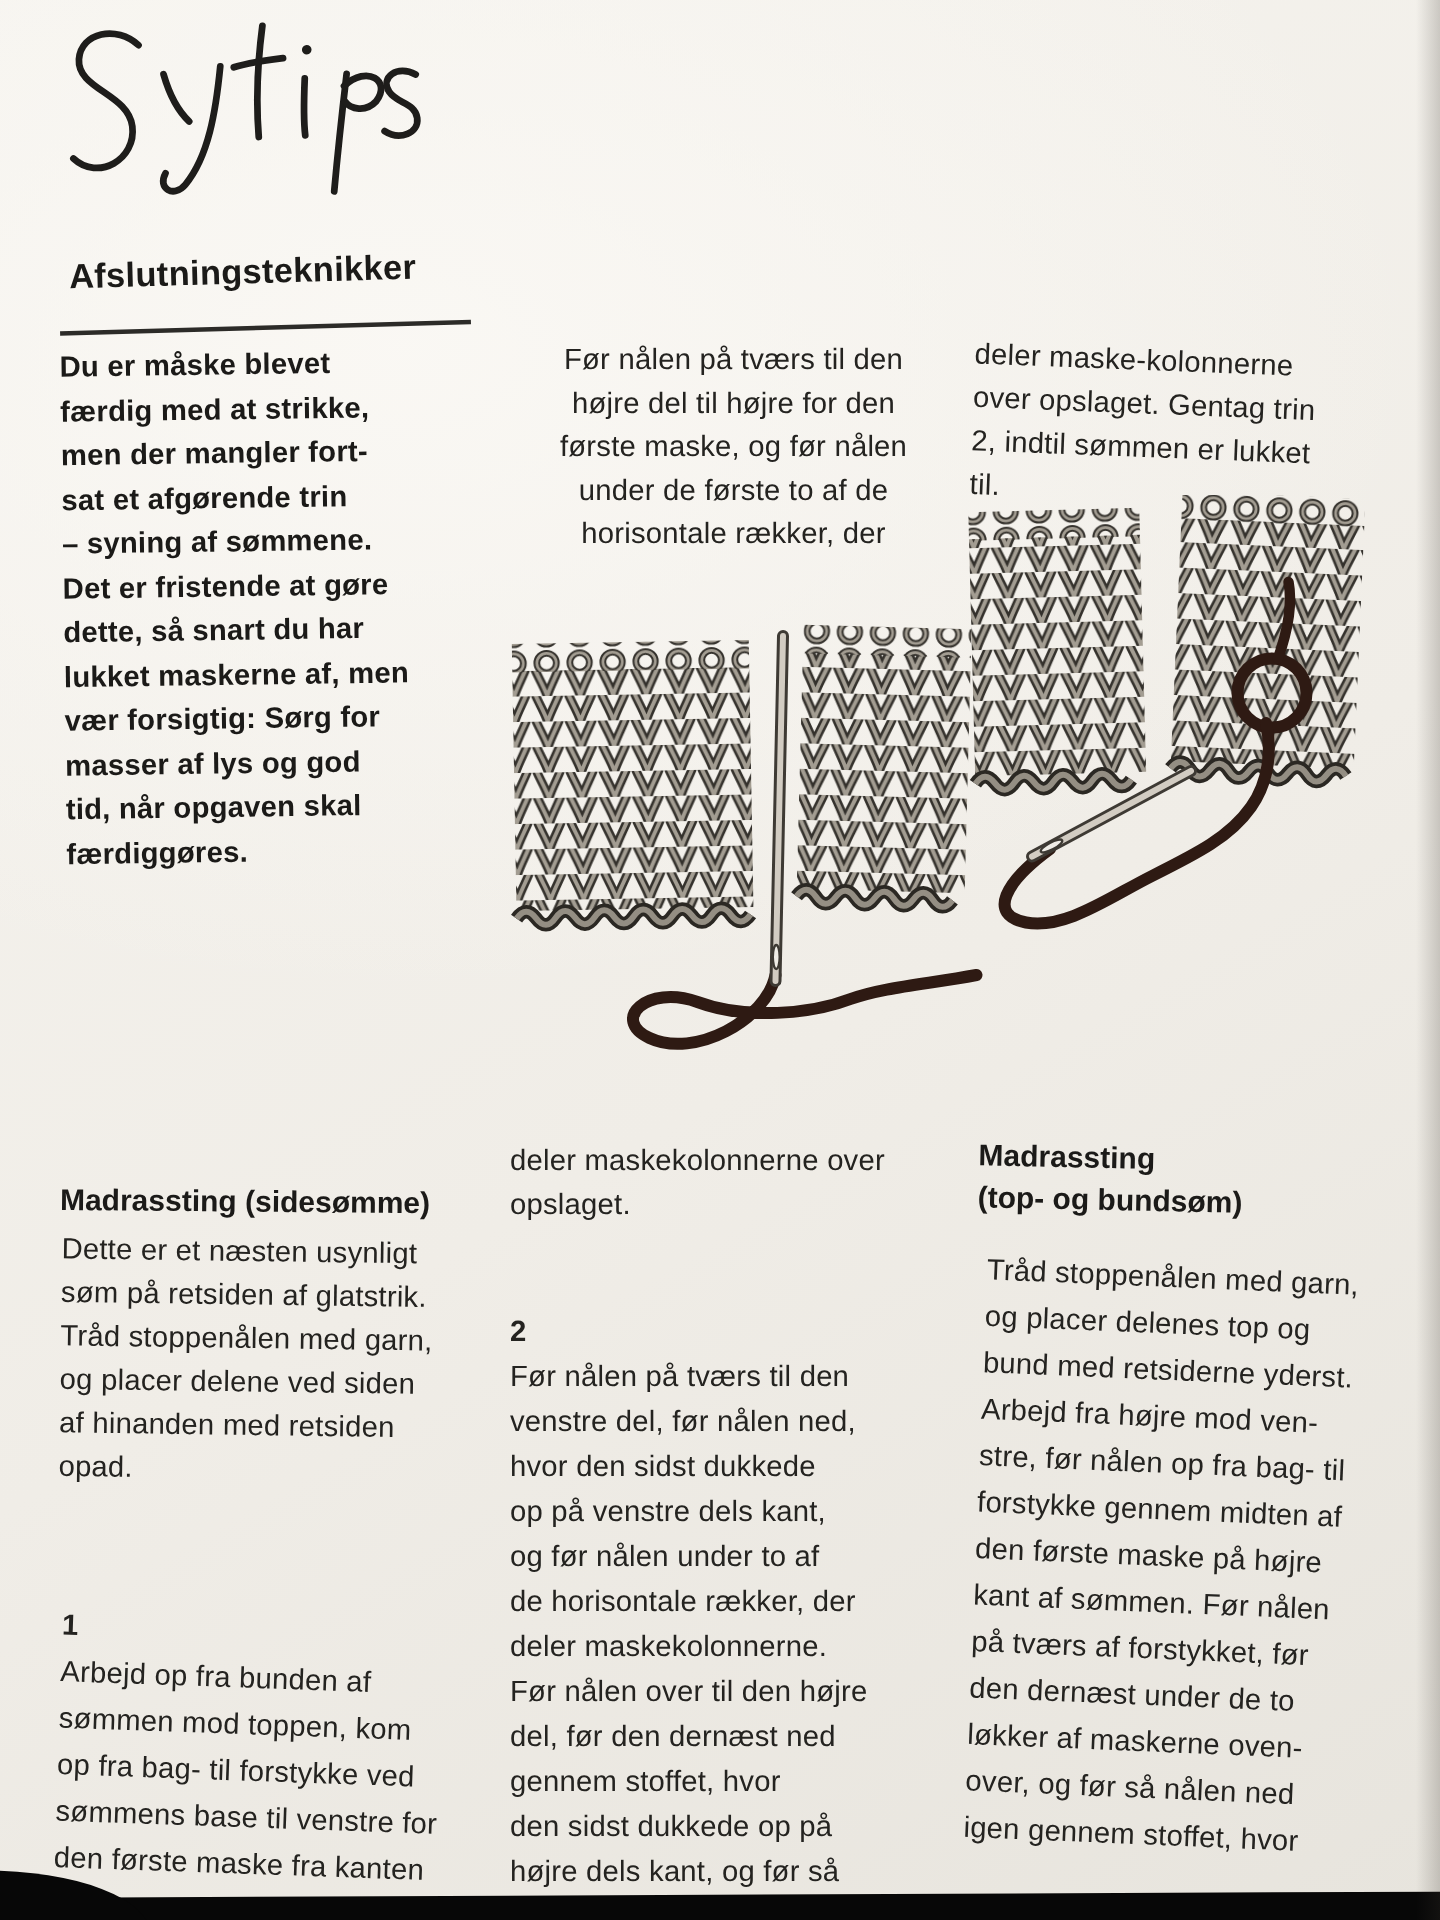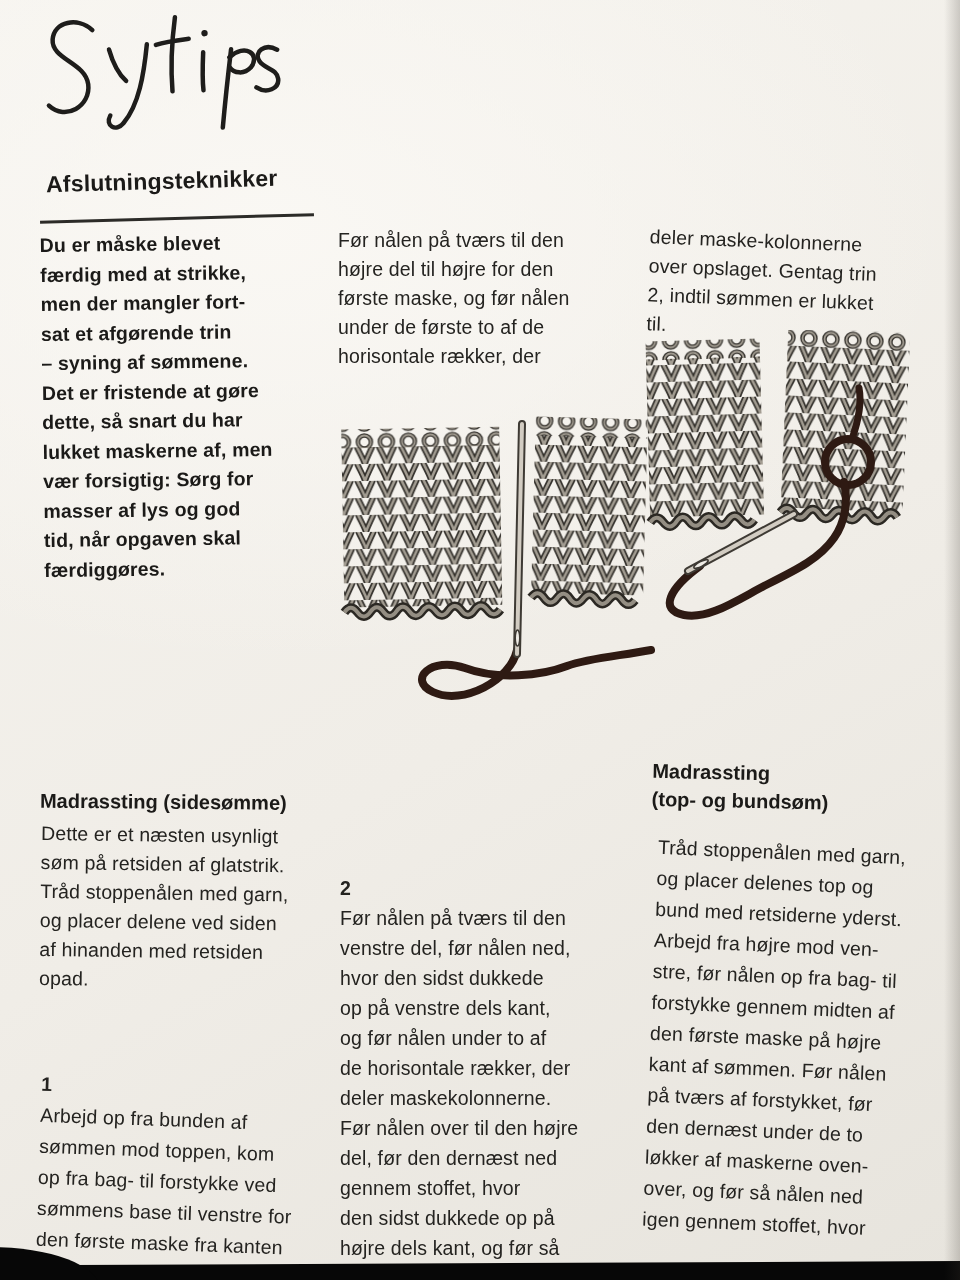--- a/index.html
+++ b/index.html
@@ -59,21 +59,21 @@
 men der mangler fort-
 sat et afgørende trin
 – syning af sømmene.
 Det er fristende at gøre
 dette, så snart du har
 lukket maskerne af, men
 vær forsigtig: Sørg for
 masser af lys og god
 tid, når opgaven skal
 færdiggøres.</div>
-  <div class="abs txt" style="left:338px;top:226px;width:302px;">Før nålen på tværs til den
+  <div class="abs txt" style="left:338px;top:226px;width:302px;text-align:center;">Før nålen på tværs til den
 højre del til højre for den
 første maske, og før nålen
 under de første to af de
 horisontale rækker, der</div>
   <div class="abs txt" style="left:648px;top:228px;width:300px;transform:rotate(2.2deg);">deler maske-kolonnerne
 over opslaget. Gentag trin
 2, indtil sømmen er lukket
 til.</div>
 
   <svg class="abs" style="left:333px;top:412px;" width="332" height="300" viewBox="0 0 332 300">
@@ -155,20 +155,22 @@
     <b>1</b>
     <span>Arbejd op fra bunden af
 sømmen mod toppen, kom
 op fra bag- til forstykke ved
 sømmens base til venstre for
 den første maske fra kanten
 på venstre side, og efterlad
 en tråd garn på ca. 10 cm.</span>
   </p>
 
+  <div class="abs txt" style="left:340px;top:760px;width:302px;">deler maskekolonnerne over
+opslaget.</div>
   <p class="abs step txt" style="left:340px;top:843px;width:304px;line-height:30px;">
     <b>2</b>
     <span>Før nålen på tværs til den
 venstre del, før nålen ned,
 hvor den sidst dukkede
 op på venstre dels kant,
 og før nålen under to af
 de horisontale rækker, der
 deler maskekolonnerne.
 Før nålen over til den højre

